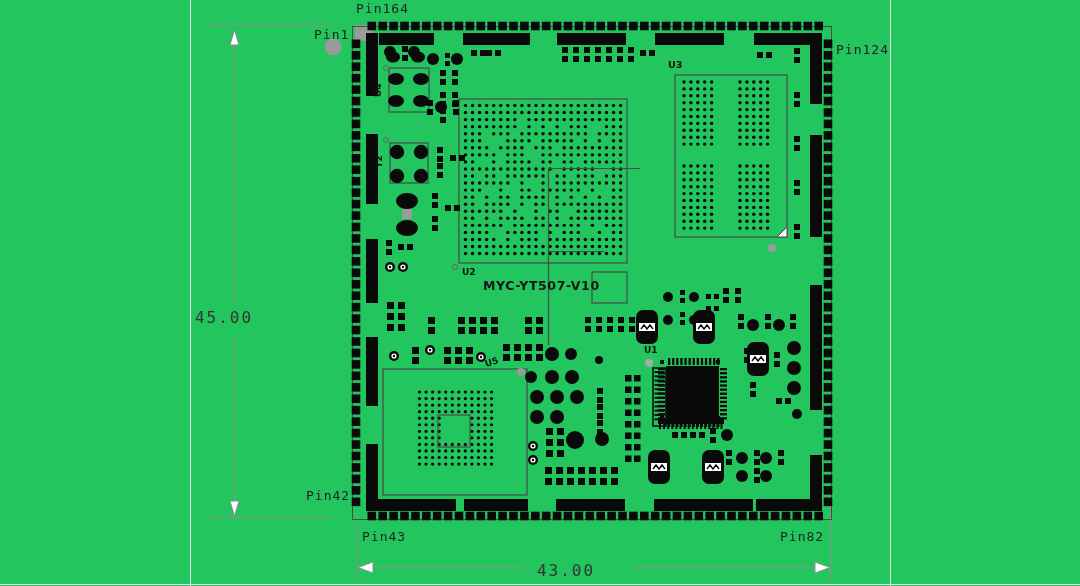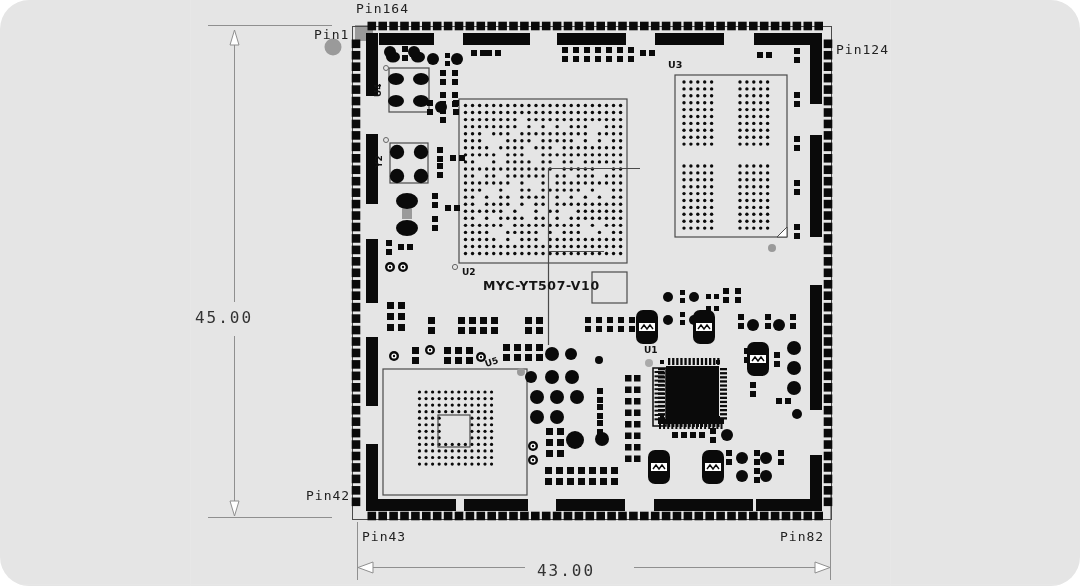--- a/index.html
+++ b/index.html
@@ -1,16 +1,16 @@
 <!DOCTYPE html>
 <html><head>
 <meta charset="utf-8">
 <style>
   html,body{margin:0;padding:0;background:#fff;}
-  #stage{position:relative;width:1080px;height:586px;background:#e5e5e5;overflow:hidden;border-radius:29px;}
+  #stage{position:relative;width:1080px;height:586px;background:#22c55e;overflow:hidden;}
   svg{display:block;}
   .t-mono{font-family:"DejaVu Sans Mono",monospace;fill:#222;}
   .t-pin{font-size:13px;letter-spacing:1px;}
   .t-dim{font-size:16px;letter-spacing:2px;fill:#333;}
   .t-ref{font-family:"DejaVu Sans",sans-serif;font-weight:bold;font-size:9.5px;fill:#111;}
   .t-ref-sm{font-family:"DejaVu Sans",sans-serif;font-weight:bold;font-size:9px;fill:#111;}
   .t-title{font-family:"DejaVu Sans",sans-serif;font-weight:bold;font-size:12.5px;letter-spacing:.6px;fill:#151515;}
 </style>
 </head>
 <body>

